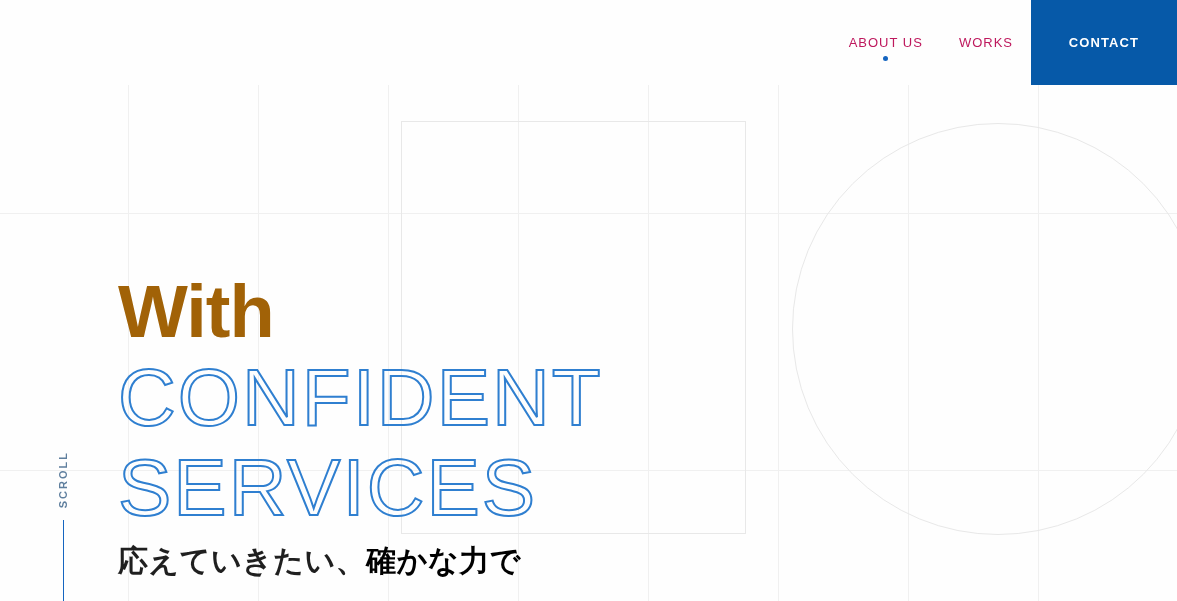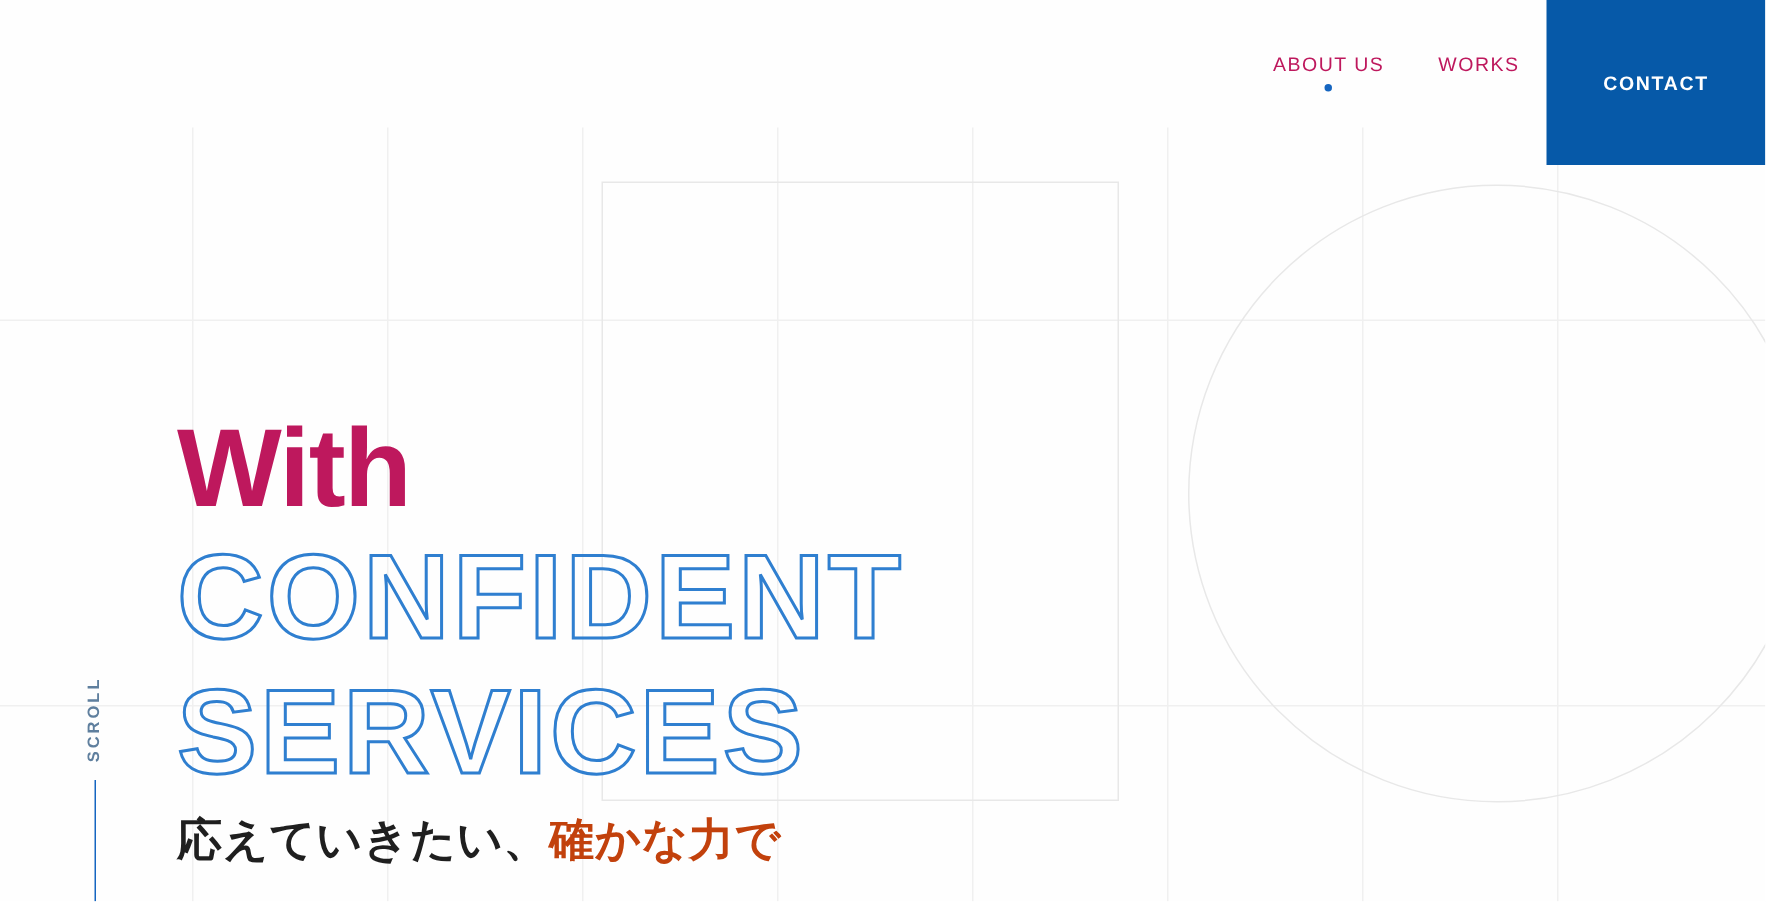--- a/index.html
+++ b/index.html
@@ -126,21 +126,21 @@
     position:absolute;
     bottom:24px;
     width:5px; height:5px;
     border-radius:50%;
     background:#1565c0;
   }
 
   .contact-btn {
     position:absolute;
     right:0; top:0;
-    width:146px; height:110px;
+    width:146px; height:85px;
     background:#0659a8;
     display:flex;
     align-items:center;
     justify-content:center;
     text-decoration:none;
     cursor:pointer;
     border:none;
   }
   .contact-label {
     color:#ffffff;
@@ -155,29 +155,29 @@
     position:absolute;
     left:118px; top:0;
     z-index:5;
   }
   .hero-line1 {
     position:absolute;
     left:0; top:275px;
     font-size:74px;
     font-weight:700;
     line-height:1;
-    color:#be185d;
+    color:#a16207;
     letter-spacing:-1px;
     white-space:nowrap;
   }
   .hero-outline {
     position:absolute;
     left:0;
     font-size:80px;
-    font-weight:700;
+    font-weight:400;
     line-height:1;
     letter-spacing:2px;
     white-space:nowrap;
     color:transparent;
     -webkit-text-stroke:2px #2f7fd0;
     text-stroke:2px #2f7fd0;
     text-align:right;
   }
   .hero-line2 { top:358px; }
   .hero-line3 { top:448px; }
@@ -185,21 +185,21 @@
   .hero-sub {
     position:absolute;
     left:0; top:541px;
     font-size:30px;
     font-weight:700;
     line-height:1.3;
     color:#1f1f1f;
     white-space:nowrap;
     letter-spacing:0.5px;
   }
-  .hero-sub .accent { color:#c2410c;font-family:Liberation Serif, serif; }
+  .hero-sub .accent { color:#000000;font-family:Liberation Serif, serif; }
 
   
   .scroll-ind {
     position:absolute;
     left:48px; bottom:0;
     width:30px; height:150px;
     z-index:6;
     display:flex;
     flex-direction:column;
     align-items:center;

